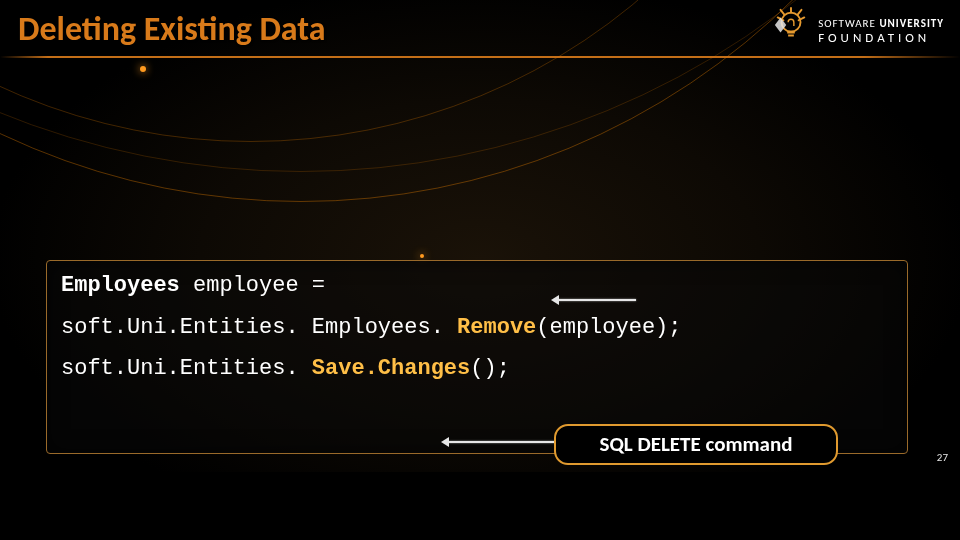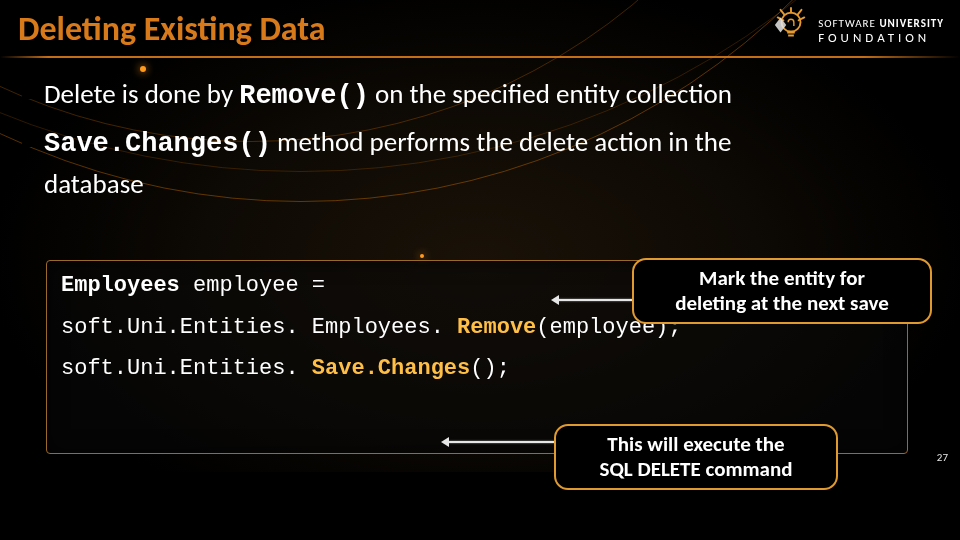--- a/index.html
+++ b/index.html
@@ -190,49 +190,35 @@
     </span>
     <span class="txt">
       <div class="line1">
         <span>SOFTWARE</span>
         <b>UNIVERSITY</b>
       </div>
       <div class="line2">FOUNDATION</div>
     </span>
   </div>
 
-  <div class="bullets">
-    <div class="bullet">
-      <span>Delete is done by </span><span class="code-inline">Remove()</span><span> on the specified entity collection</span>
-    </div>
-    <div class="bullet">
-      <span class="code-inline">Save.Changes()</span><span> method performs the delete action in the</span>
-    </div>
-    <div class="b2-cont">database</div>
-  </div>
 
   <div class="codebox">
     <div class="row"><span class="kw-type">Employees</span><span> employee =</span></div>
     <div class="gap"></div>
     <div class="row"><span>soft.Uni.Entities. Employees. </span><span class="method-hl">Remove</span><span>(employee);</span></div>
     <div class="gap"></div>
     <div class="row"><span>soft.Uni.Entities. </span><span class="method-hl">Save.Changes</span><span>();</span></div>
   </div>
 
   <div class="connector conn1">
       <div class="head"></div>
     </div>
-  <div class="callout callout1">
-    <div>Mark the entity for</div>
-    <div>deleting at the next save</div>
-  </div>
 
   <div class="connector conn2">
       <div class="head"></div>
     </div>
   <div class="callout callout2">
-    <div>This will execute the</div>
     <div>SQL DELETE command</div>
   </div>
 
   <div class="pagenum">27</div>
 
 </div>
 
 </body></html>

